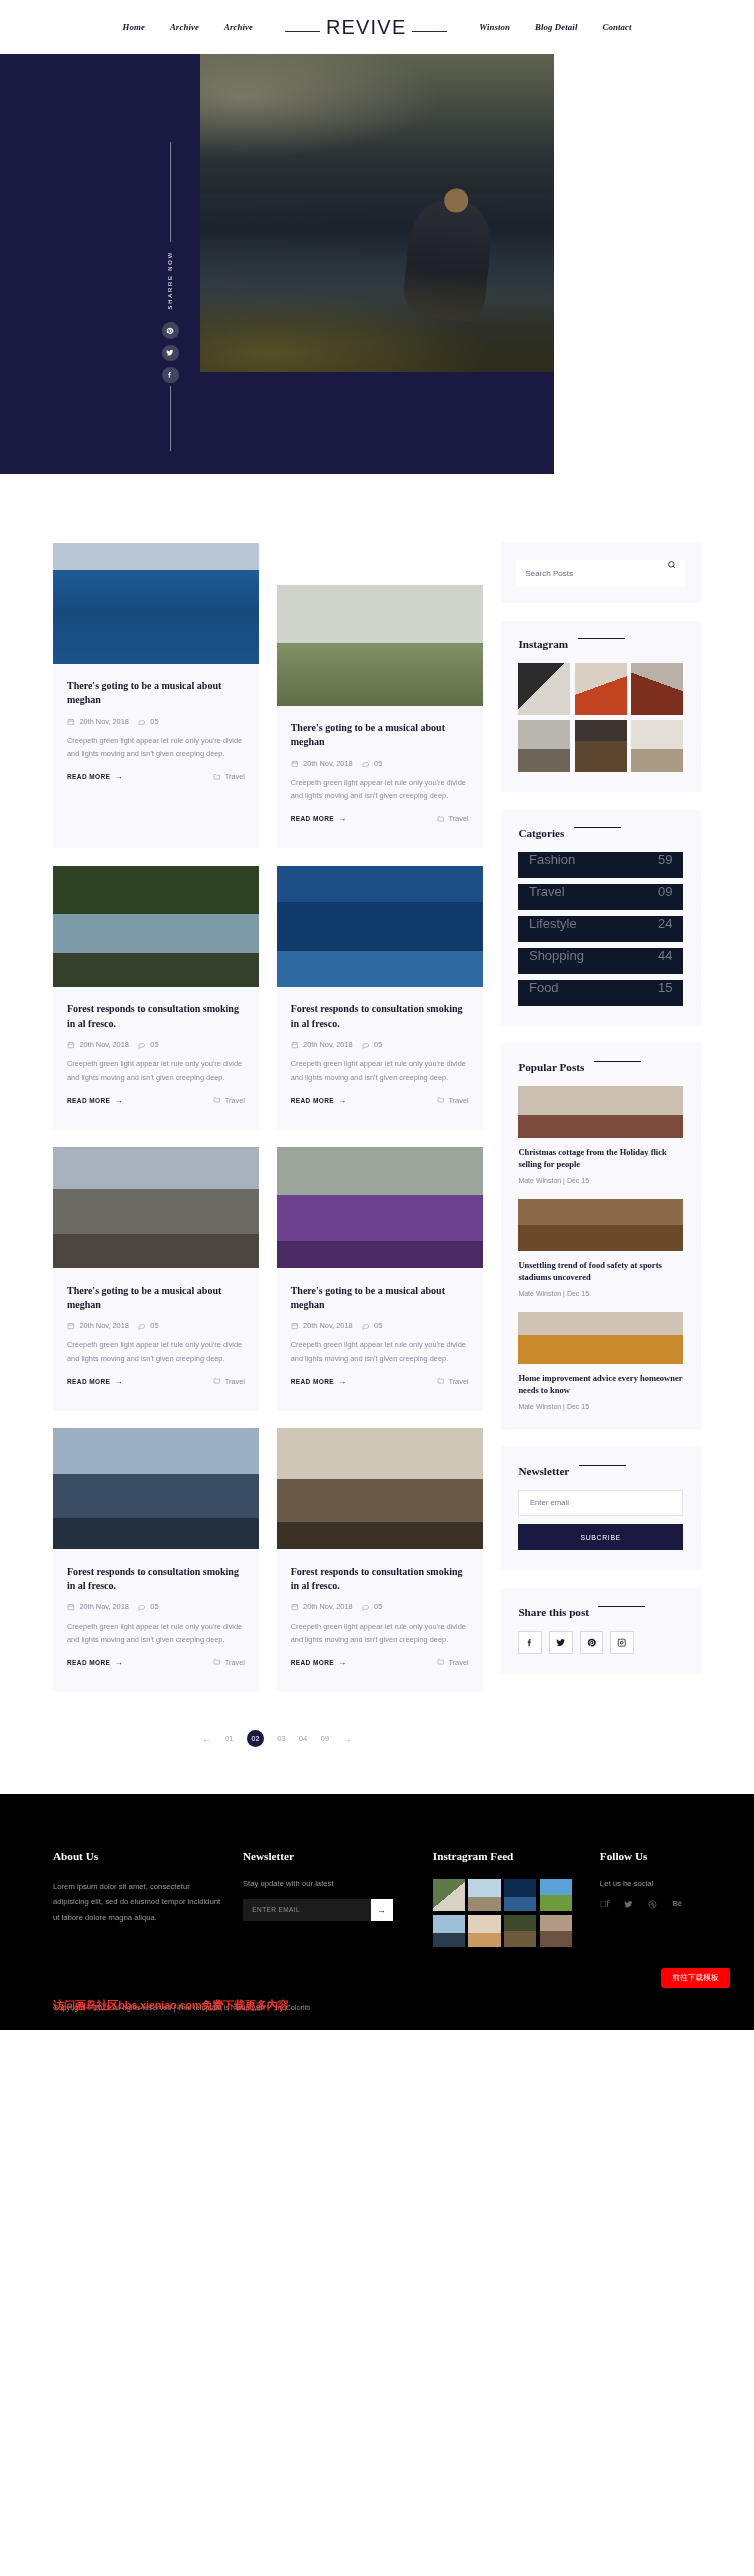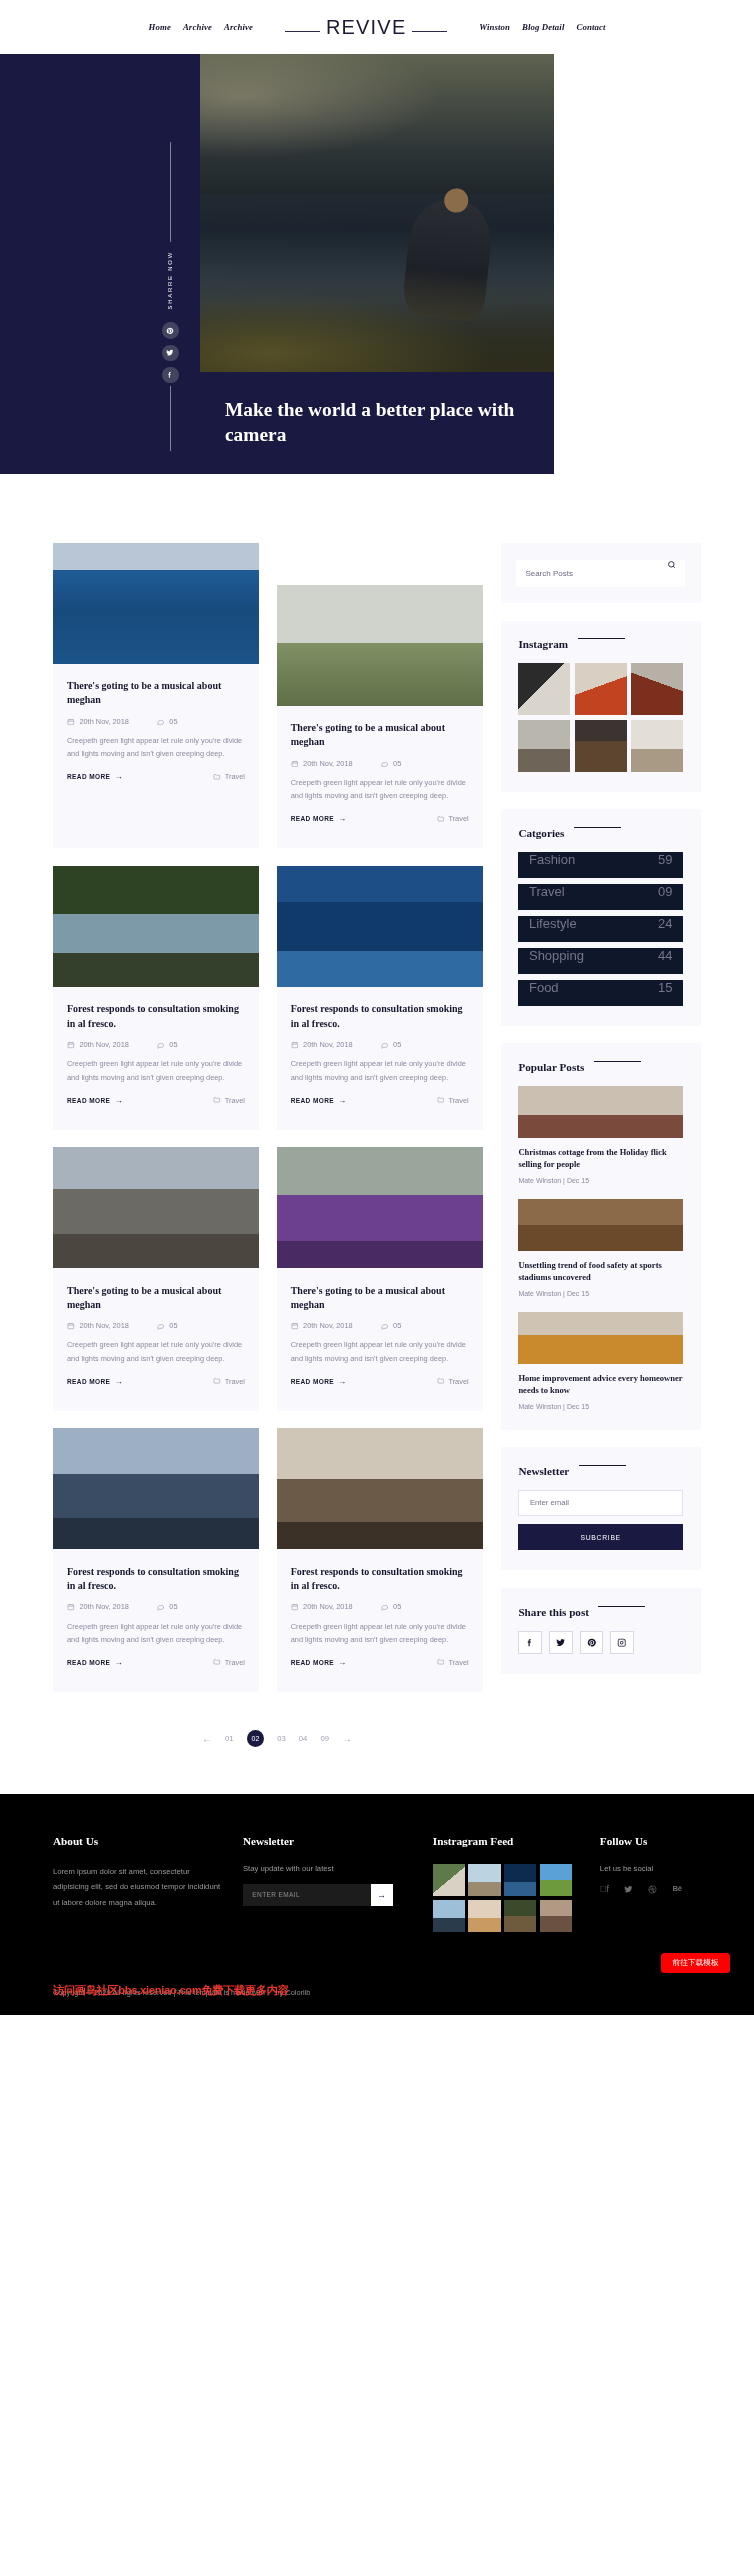--- a/index.html
+++ b/index.html
@@ -14,21 +14,21 @@
 
   
   .header {
     height: 54px;
     display: flex;
     align-items: center;
     justify-content: center;
     background: #fff;
     position: relative;
   }
-  .nav-group { display: flex; align-items: center; gap: 12px; }
+  .nav-group { display: flex; align-items: center; gap: 25px; }
   .nav-link {
     font-family: "Liberation Serif", serif;
     font-style: italic;
     font-weight: bold;
     font-size: 8.8px;
     color: #16162e;
     letter-spacing: 0.1px;
     text-decoration: none;
     white-space: nowrap;
   }
@@ -135,21 +135,21 @@
 
   .card { width: 206px; background: #f8f8fd; }
   .card.offset { margin-top: 42px; }
   .card-img { width:100%; height: 121px; background-size: cover; }
   .card-body { padding: 15.3px 14px 16.5px; }
   .card-title {
     font-family: "Liberation Serif", serif;
     font-weight: bold; font-size: 10px; line-height:1.42;
     color:#16162e; margin-bottom: 9.4px;
   }
-  .meta { display:flex; gap:28px; align-items:center; margin-bottom: 8.2px; }
+  .meta { display:flex; gap:9px; align-items:center; margin-bottom: 8.2px; }
   .meta-item { display:flex; gap:4.7px; align-items:center; font-size:7.4px; color:#8a8aa0; }
   .meta-item svg { width:7.7px; height:7.7px; stroke:#8a8aa0; fill:none; stroke-width:1.6; }
   .excerpt { font-size:7.4px; line-height:1.78; color:#8a8aa0; margin-bottom: 11.8px; }
   .card-foot { display:flex; justify-content:space-between; align-items:center; }
   .read-more {
     font-size:6.5px; font-weight:bold; letter-spacing:0.4px; color:#16162e;
     display:flex; align-items:center; gap:4.1px; text-decoration:none;
   }
   .read-more .arr { font-size:8.2px; }
   .cat-tag { display:flex; align-items:center; gap:4.1px; font-size:7.4px; color:#8a8aa0; }
@@ -237,21 +237,21 @@
     padding: 38px 0 47px; margin-left: -200px;
   }
   .pg { font-size:7.7px; color:#a0a0b4; cursor:pointer; }
   .pg.active {
     width:17.7px; height:17.7px; border-radius:50%; background:#191942; color:#fff;
     display:flex; align-items:center; justify-content:center; font-size:7px;
   }
   .pg-arrow { font-size:10px; color:#a0a0b4; cursor:pointer; }
 
   
-  .footer { background:#000; padding: 41px 0 0; }
+  .footer { background:#000; padding: 56px 0 0; }
   .footer-grid { display:flex; width:648px; margin:0 auto; gap:21px; }
   .fcol-about { width: 177px; }
   .fcol-news  { width: 177px; }
   .fcol-insta { width: 153px; }
   .fcol-follow{ width: 106px; }
   .f-title {
     font-family:"Liberation Serif",serif; font-weight:bold; font-size:11.2px;
     color:#fff; margin-bottom: 16.5px;
   }
   .f-text { font-size:7.7px; line-height:2; color:#9a9a9a; }
@@ -344,23 +344,20 @@
           <path d="M15 3h-2.5C10 3 9 4.6 9 6.8V9H7v3h2v9h3v-9h2.4l.6-3H12V7c0-.8.2-1.2 1.2-1.2H15V3z"></path>
         </svg>
     </div>
     <div class="rail-line short"></div>
   </div>
 
   <div class="hero-img">
     <div class="hero-figure"></div>
   </div>
 
-  <div class="hero-caption">
-    <div class="hero-title">Make the world a better place with camera</div>
-  </div>
 </div>
 
 <div class="container">
   <div class="content-wrap">
 
     <div class="posts-col">
 
       <div class="card">
         <div class="card-img im-whale"></div>
         <div class="card-body">

